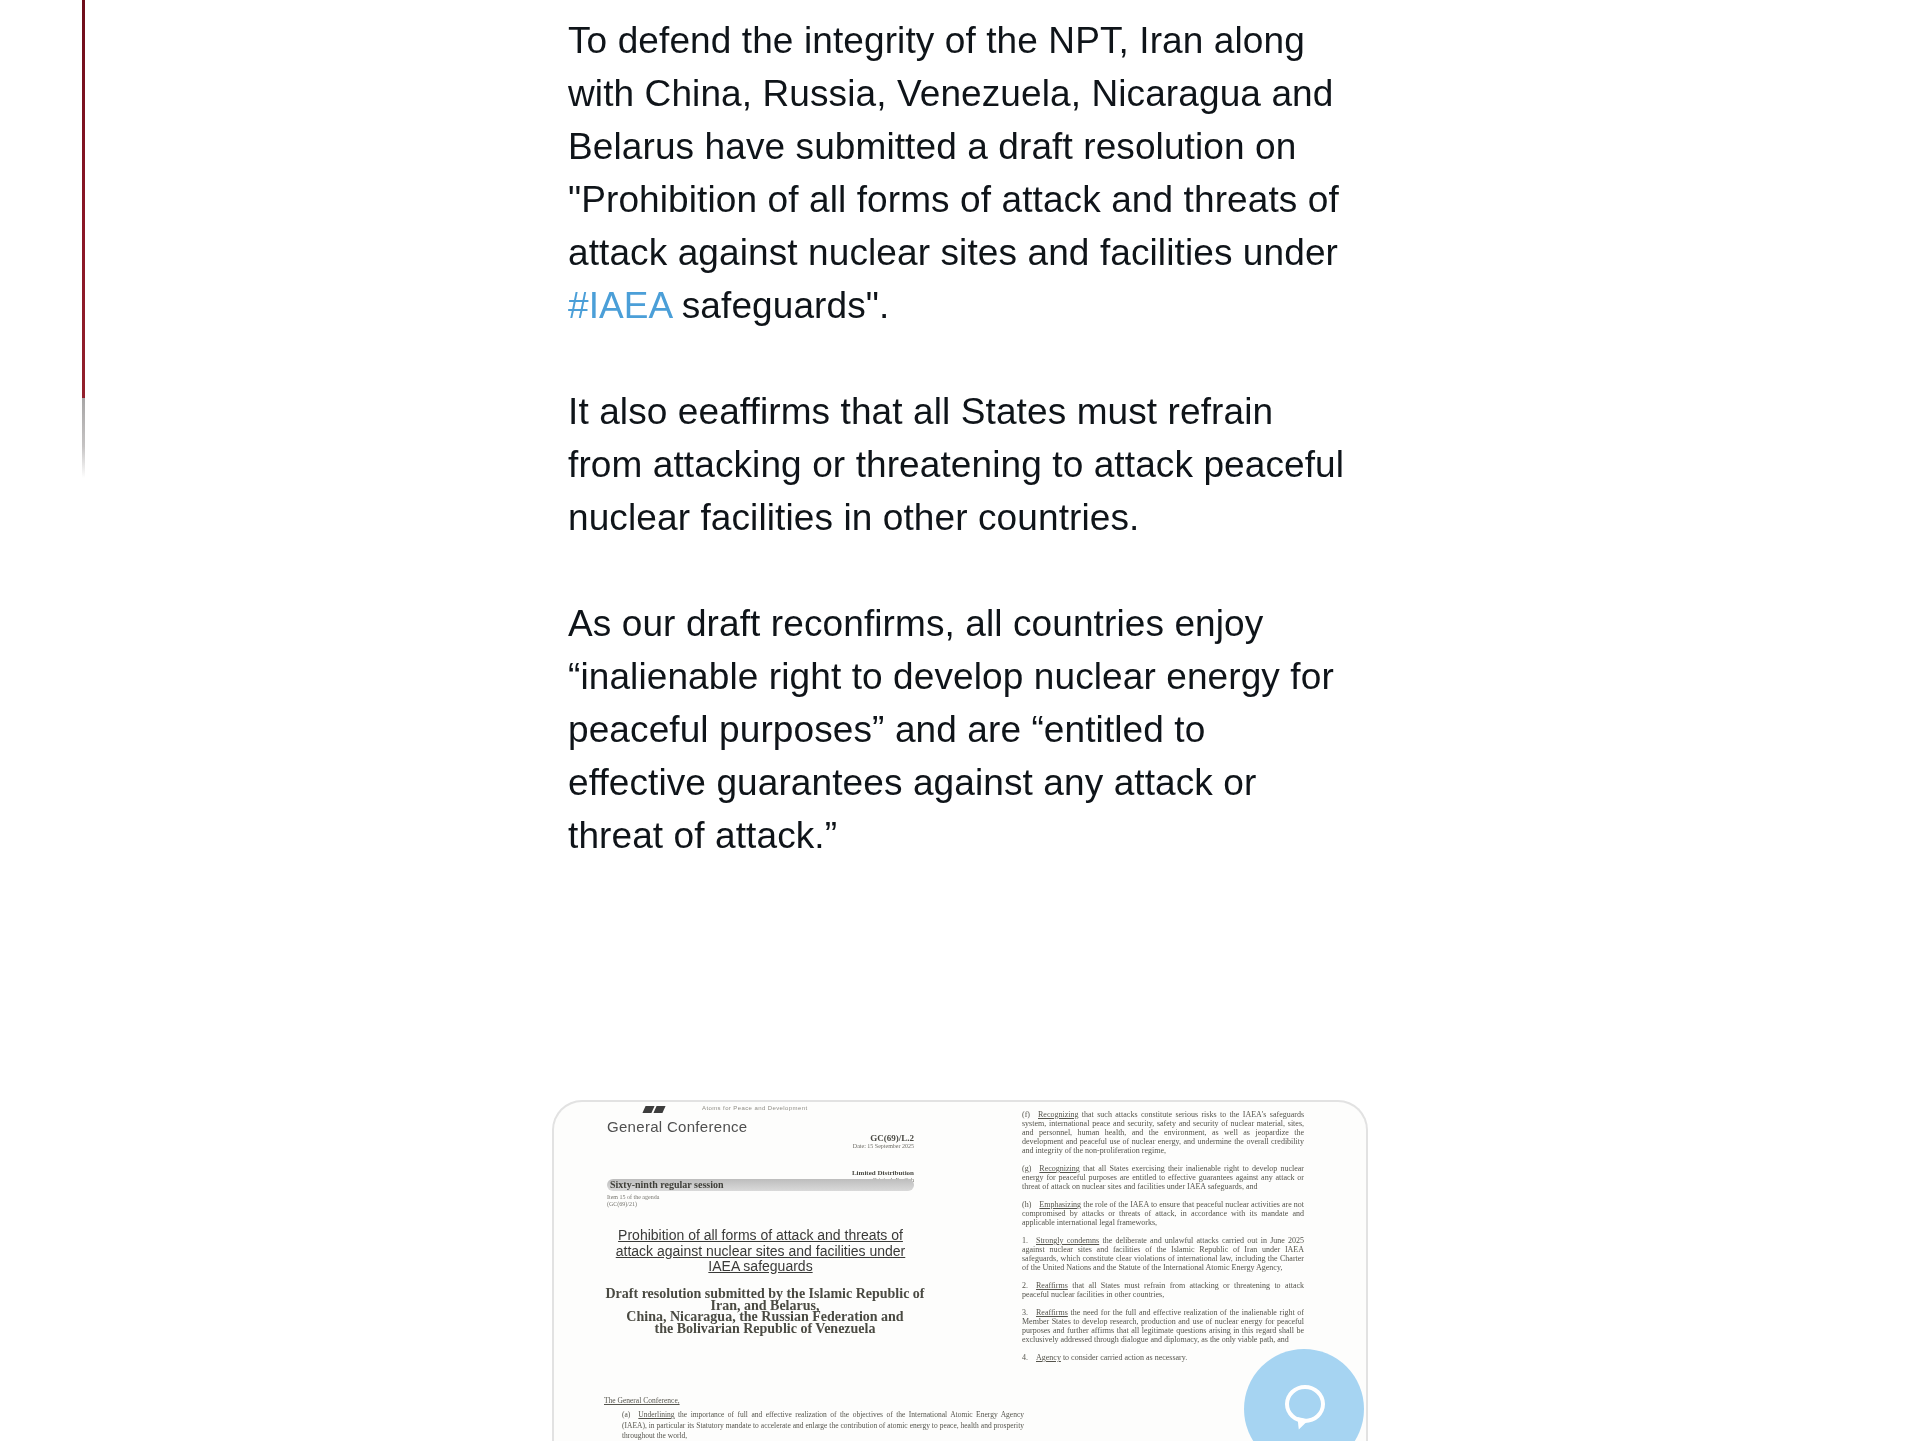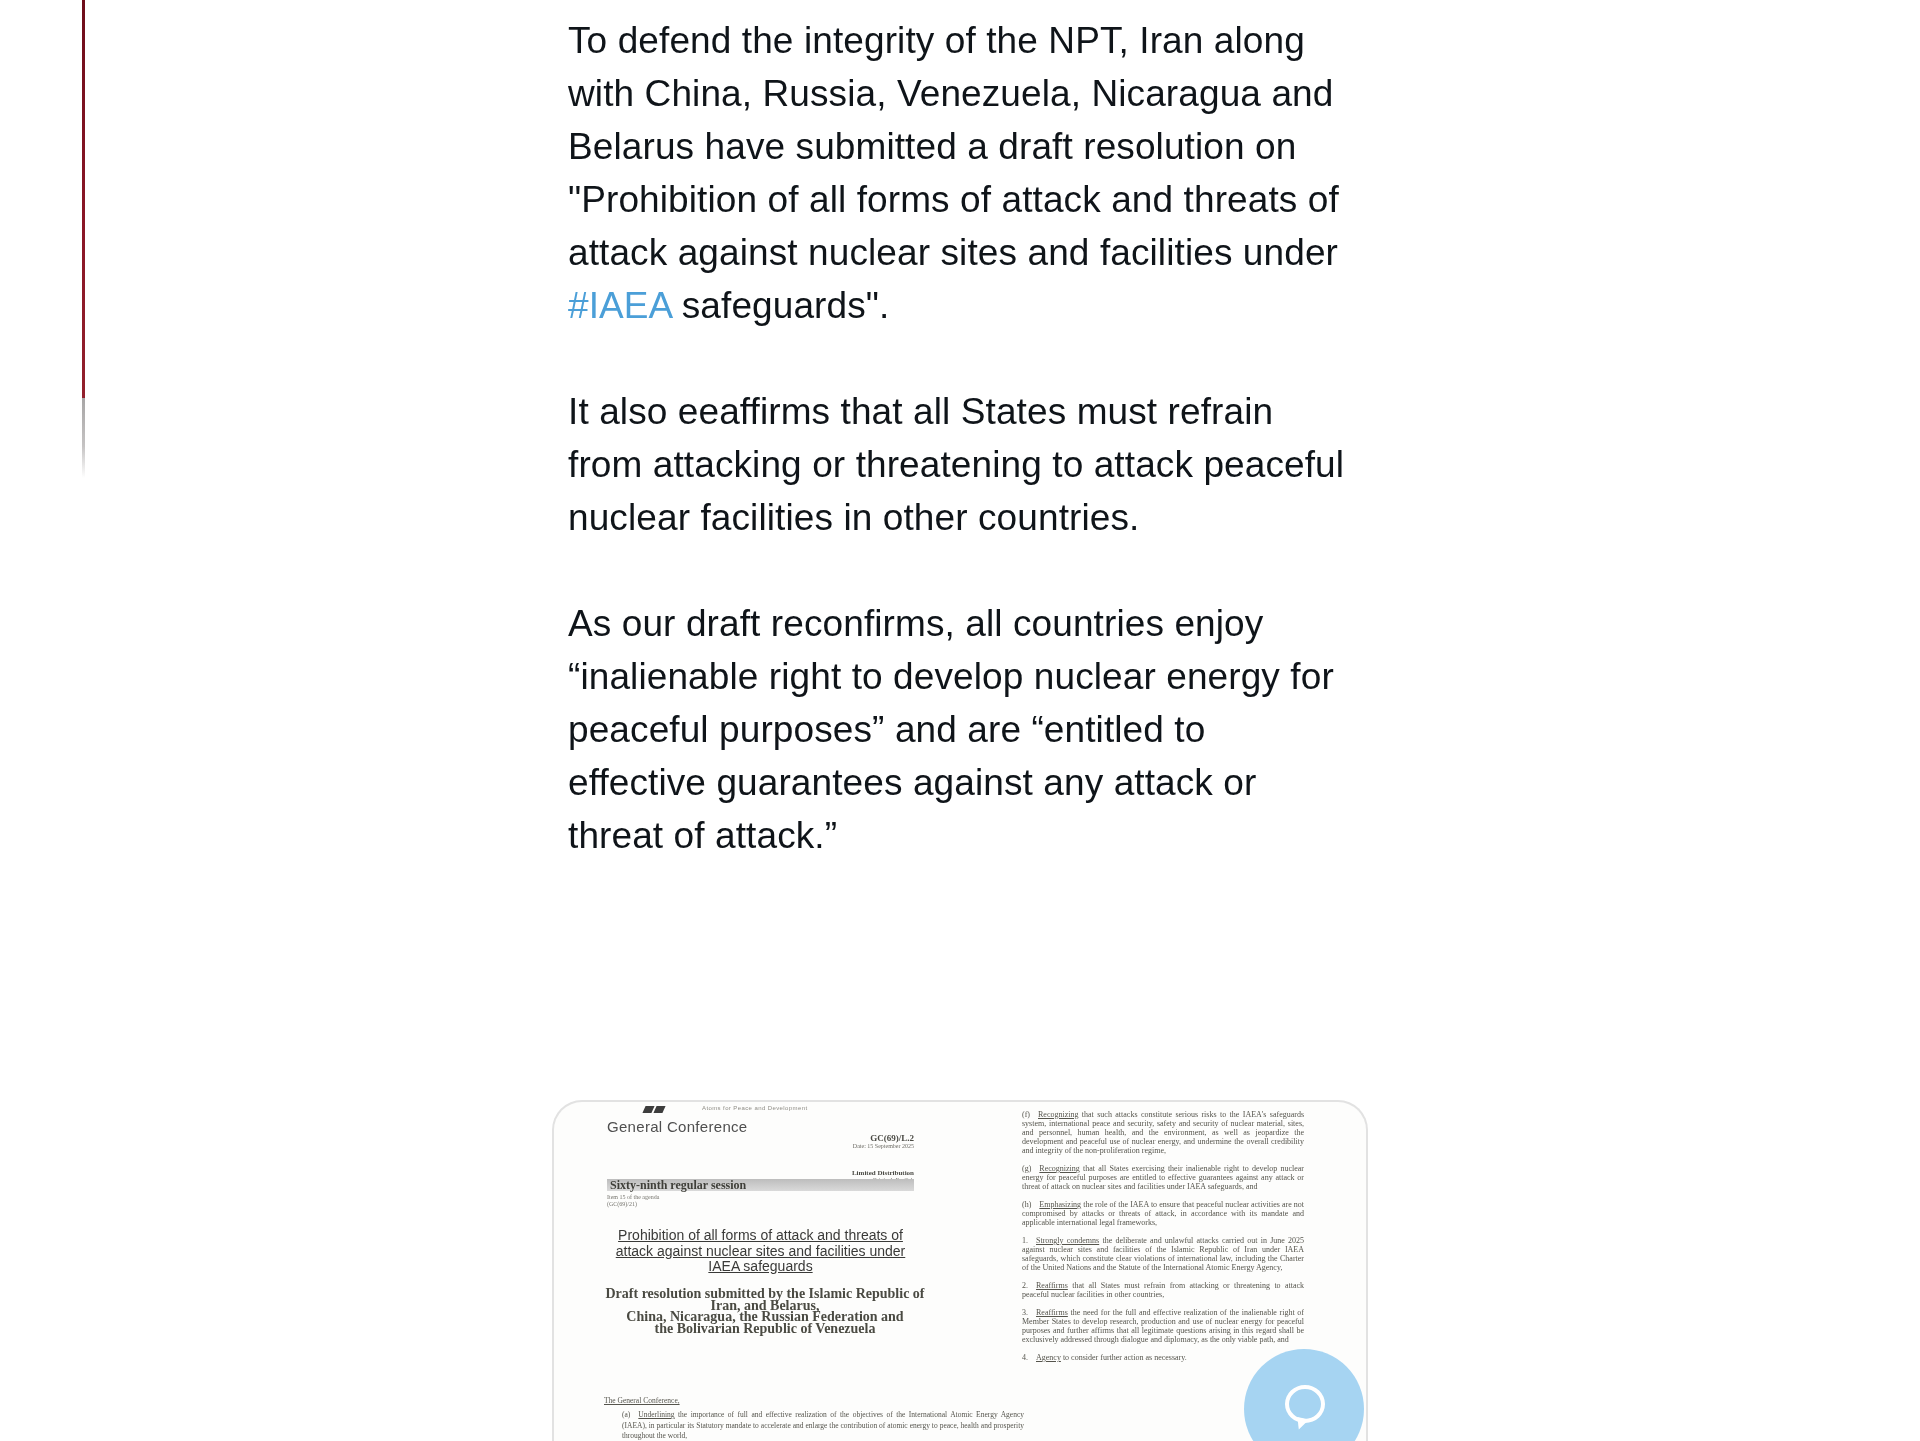--- a/index.html
+++ b/index.html
@@ -31,22 +31,22 @@
 
   .gc-heading{left:53px;top:16px;font-size:15px;color:#4f4f4f;letter-spacing:.3px;}
   .ref-block{left:160px;top:31px;width:200px;text-align:right;font-family:"Liberation Serif",serif;}
   .ref-num{font-size:9px;font-weight:bold;color:#4a4a44;}
   .ref-date{font-size:6px;color:#6e6d66;}
   .ref-dist{margin-top:20px;font-size:7px;font-weight:bold;color:#4a4a44;}
   .ref-orig{font-size:6px;color:#6e6d66;}
 
   .session-band{left:53px;top:77px;width:307px;height:12px;
     background:linear-gradient(to bottom,#bdbdbd,#dadada);
-    font-family:"Liberation Serif",serif;font-size:12px;font-weight:bold;color:#3f3f39;
-    line-height:12px;padding-left:3px;box-sizing:border-box;}
+    font-family:"Liberation Serif",serif;font-size:10px;font-weight:bold;color:#3f3f39;
+    line-height:12px;padding-left:3px;box-sizing:border-box;border-radius:6px;}
   .agenda1{left:53px;top:92px;font-size:6px;color:#77766f;}
   .agenda2{left:53px;top:99px;font-size:6px;color:#77766f;}
 
   .doc-title{left:45px;top:126px;width:323px;text-align:center;
     font-size:14px;line-height:15.5px;color:#3a3a38;text-decoration:underline;}
   .doc-submitted{left:46px;top:186px;width:330px;text-align:center;
     font-family:"Liberation Serif",serif;font-size:14px;font-weight:bold;
     line-height:11.5px;color:#4a4a42;}
 
   .doc-intro{left:50px;top:294px;font-family:"Liberation Serif",serif;
@@ -105,20 +105,20 @@
   <div class="abs doc-intro">The General Conference,</div>
   <div class="abs para-a"><span class="rp-label">(a)</span><span class="rp-lead">Underlining</span> <span>the importance of full and effective realization of the objectives of the International Atomic Energy Agency (IAEA), in particular its Statutory mandate to accelerate and enlarge the contribution of atomic energy to peace, health and prosperity throughout the world,</span></div>
 
   <div class="abs right-col">
     <p><span class="rp-label">(f)</span><span class="rp-lead">Recognizing</span> <span>that such attacks constitute serious risks to the IAEA's safeguards system, international peace and security, safety and security of nuclear material, sites, and personnel, human health, and the environment, as well as jeopardize the development and peaceful use of nuclear energy, and undermine the overall credibility and integrity of the non-proliferation regime,</span></p>
     <p><span class="rp-label">(g)</span><span class="rp-lead">Recognizing</span> <span>that all States exercising their inalienable right to develop nuclear energy for peaceful purposes are entitled to effective guarantees against any attack or threat of attack on nuclear sites and facilities under IAEA safeguards, and</span></p>
     <p><span class="rp-label">(h)</span><span class="rp-lead">Emphasizing</span> <span>the role of the IAEA to ensure that peaceful nuclear activities are not compromised by attacks or threats of attack, in accordance with its mandate and applicable international legal frameworks,</span></p>
     <p><span class="rp-label">1.</span><span class="rp-lead">Strongly condemns</span> <span>the deliberate and unlawful attacks carried out in June 2025 against nuclear sites and facilities of the Islamic Republic of Iran under IAEA safeguards, which constitute clear violations of international law, including the Charter of the United Nations and the Statute of the International Atomic Energy Agency,</span></p>
     <p><span class="rp-label">2.</span><span class="rp-lead">Reaffirms</span> <span>that all States must refrain from attacking or threatening to attack peaceful nuclear facilities in other countries,</span></p>
     <p><span class="rp-label">3.</span><span class="rp-lead">Reaffirms</span> <span>the need for the full and effective realization of the inalienable right of Member States to develop research, production and use of nuclear energy for peaceful purposes and further affirms that all legitimate questions arising in this regard shall be exclusively addressed through dialogue and diplomacy, as the only viable path, and</span></p>
-    <p><span class="rp-label">4.</span><span class="rp-lead">Agency</span> <span>to consider further action as necessary.</span></p>
+    <p><span class="rp-label">4.</span><span class="rp-lead">Agency</span> <span>to consider carried action as necessary.</span></p>
   </div>
 
   <div class="abs sticker">
     <div class="bubble"></div>
     <div class="bubble-tail"></div>
   </div>
 </div>
 
 </body></html>

